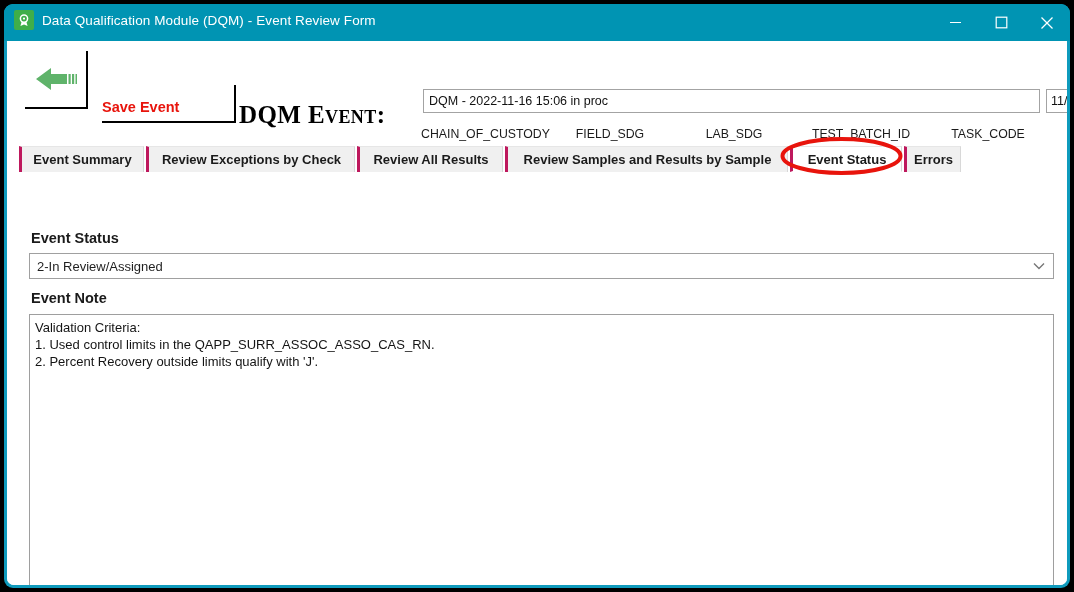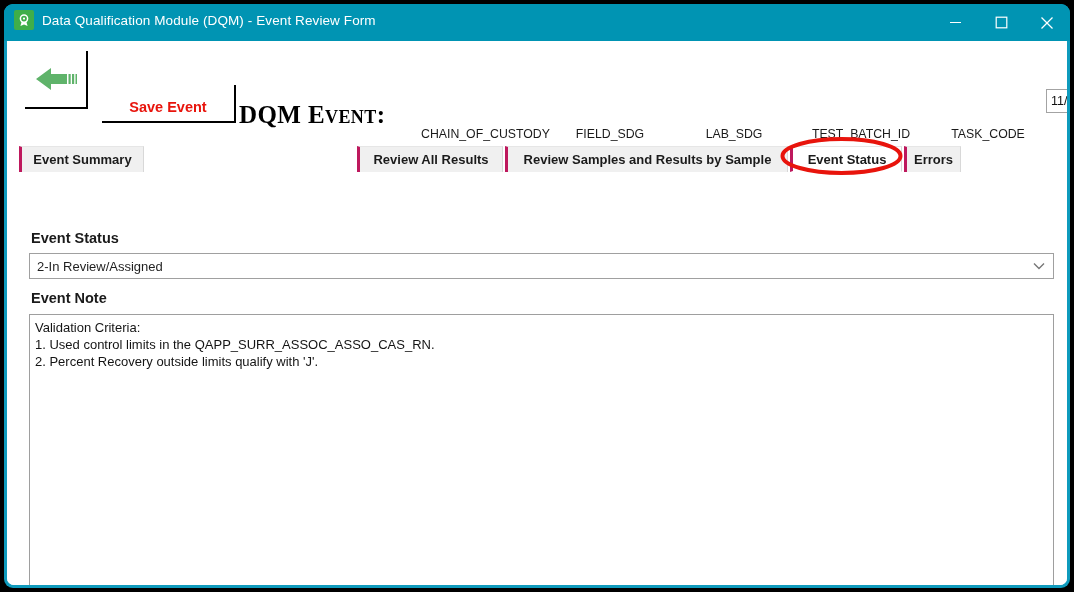--- a/index.html
+++ b/index.html
@@ -109,21 +109,20 @@
     left: 8px;
     top: 14px;
   }
 
   .cmdbtn {
     position: absolute;
     border-right: 2px solid #000;
     border-bottom: 2px solid #000;
     display: flex;
     align-items: flex-end;
-    justify-content: center;
     padding-bottom: 6px;
     font-weight: bold;
     font-size: 14.5px;
     font-family: "Liberation Sans", sans-serif;
     cursor: pointer;
     background: transparent;
   }
   .cmd-save {
     left: 95px;
     top: 44px;
@@ -377,20 +376,21 @@
             </svg>
           </div>
         </div>
 
         <div class="cmdbtn cmd-save">
           <span>Save Event</span>
         </div>
 
         <div class="dqm-title">DQM Event:</div>
 
+        <input class="event-name-input" type="text" value="DQM - 2022-11-16 15:06 in proc" style="">
         <input class="date-input" type="text" value="11/" style="">
 
         <div id="field-columns">
             <div class="fieldcol" style="left: 414px; width: 127px;">
               <div class="lbl">CHAIN_OF_CUSTODY</div>
               <input type="text" class="fld" style="">
             </div>
             <div class="fieldcol" style="left: 543px; width: 120px;">
               <div class="lbl">FIELD_SDG</div>
               <input type="text" class="fld" value="DQM_7.21.3_Test_RPD" style="">
@@ -409,20 +409,21 @@
             </div>
             <div class="fieldcol" style="left: 1045px; width: 58px;">
               <div class="lbl">S</div>
               <input type="text" class="fld" style="">
             </div>
           </div>
       </div>
 
       <div class="tabstrip" id="tabstrip">
           <div class="tab" style="left: 12px; width: 125px;">Event Summary</div>
+          <div class="tab" style="left: 139px; width: 209px;">Review Exceptions by Check</div>
           <div class="tab" style="left: 350px; width: 146px;">Review All Results</div>
           <div class="tab" style="left: 498px; width: 283px;">Review Samples and Results by Sample</div>
           <div class="tab active" style="left: 783px; width: 112px;">Event Status</div>
           <div class="tab" style="left: 897px; width: 57px;">Errors</div>
         </div>
       <div class="tabstrip-underline"></div>
 
       <div class="body-panel">
         <div class="section-label lbl-status">Event Status</div>
 

